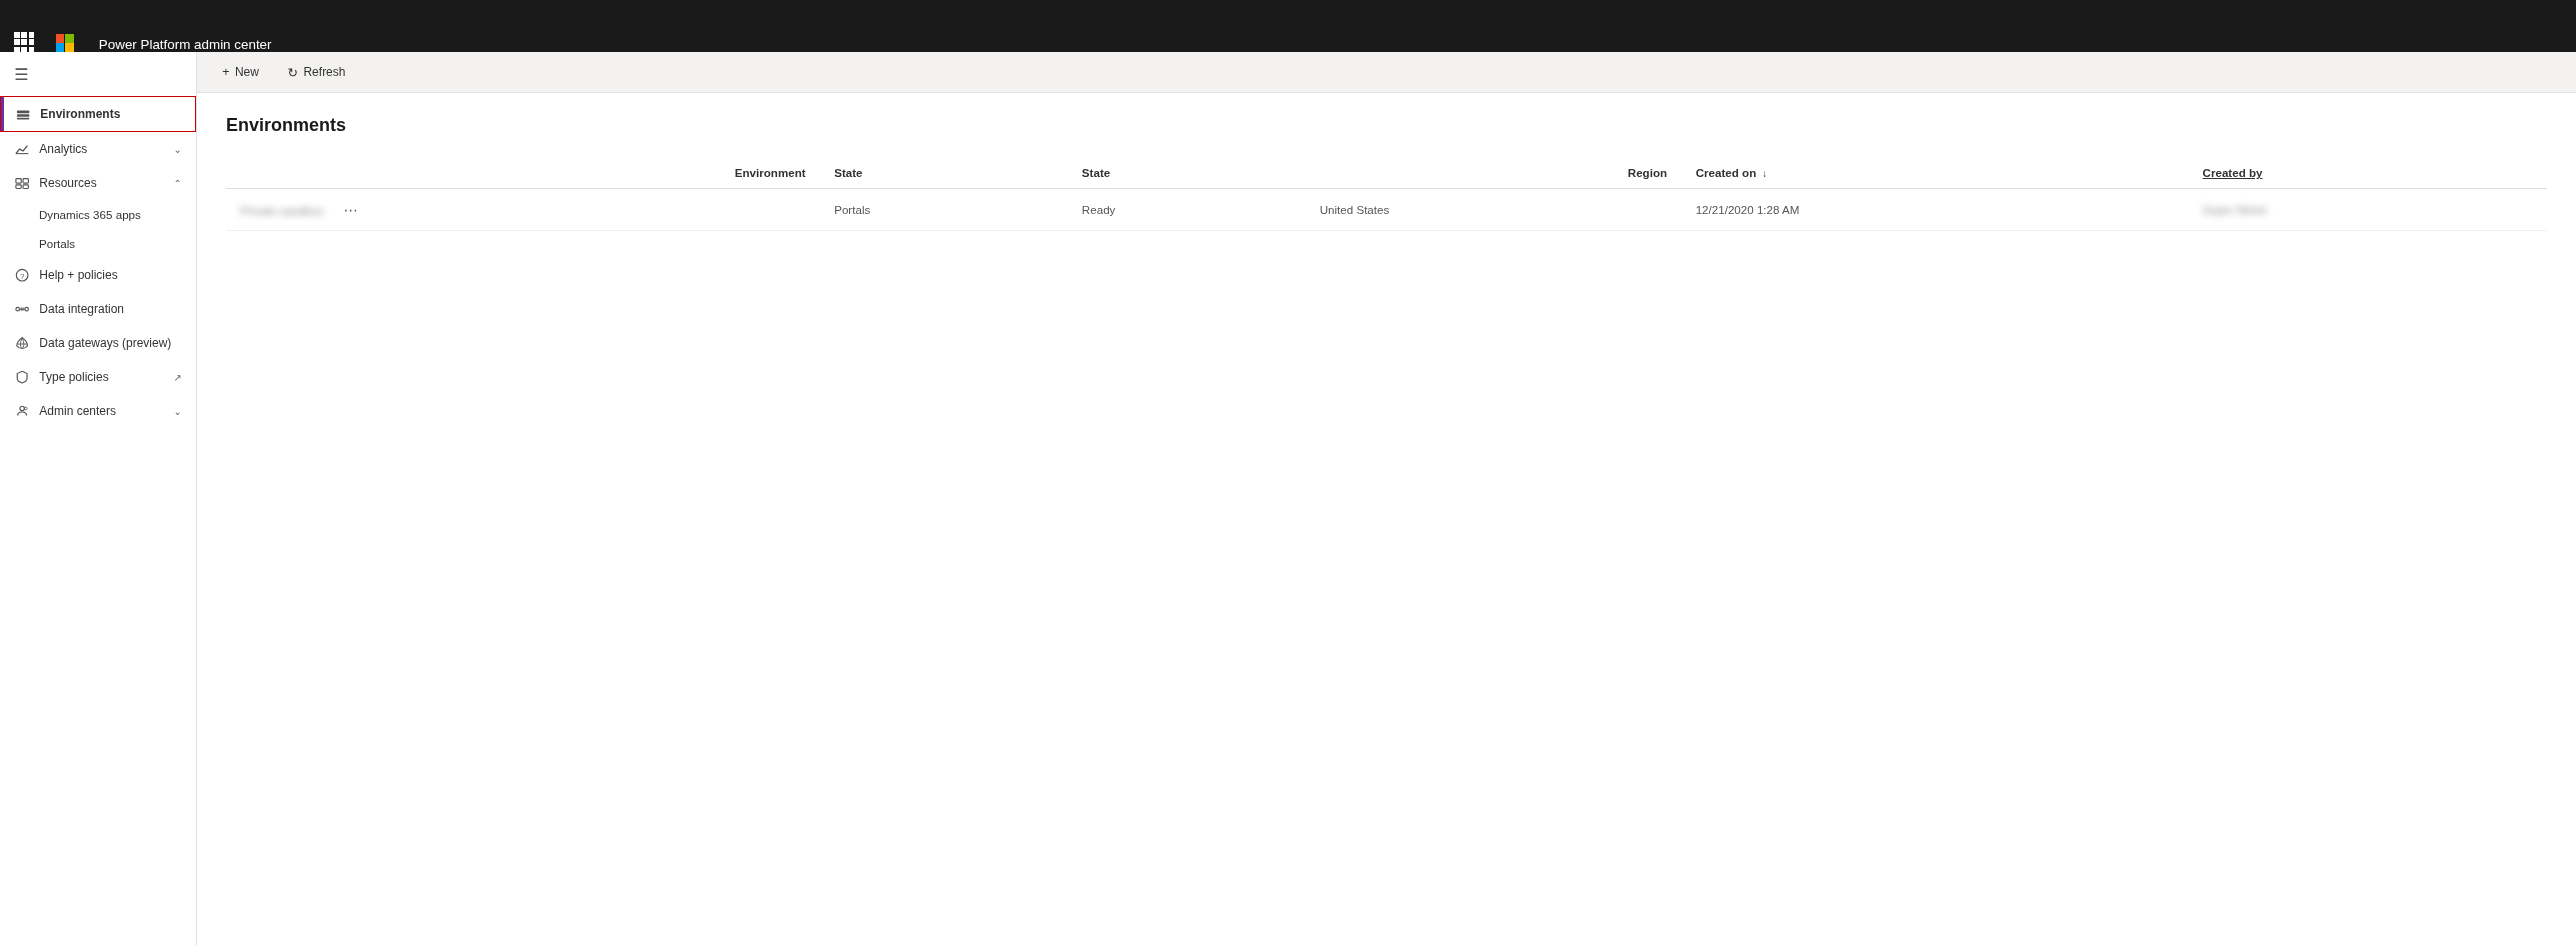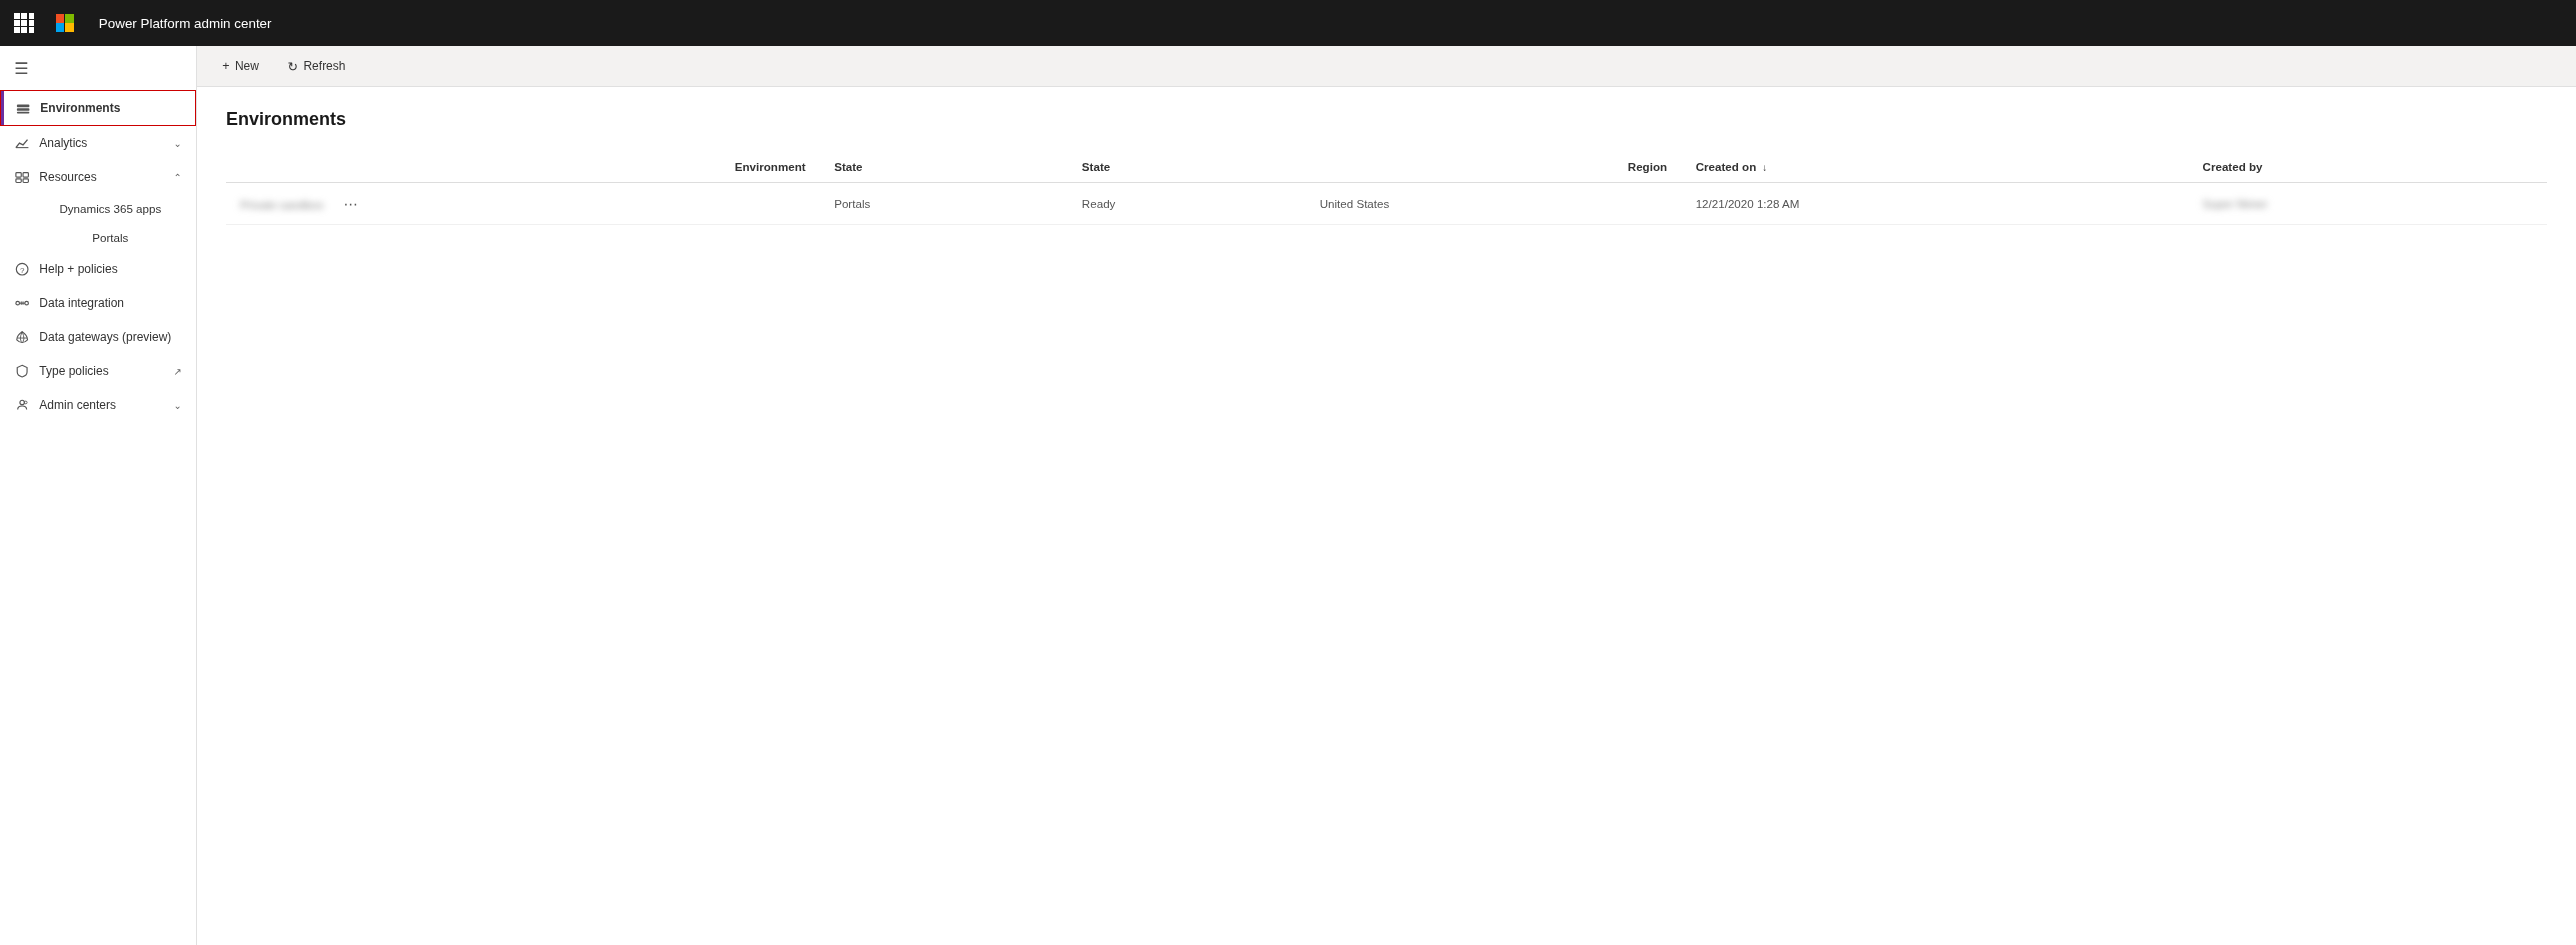--- a/index.html
+++ b/index.html
@@ -3,22 +3,22 @@
   <meta charset="utf-8">
   <style>
     * { box-sizing: border-box; margin: 0; padding: 0; }
     body { font-family: 'Segoe UI', sans-serif; font-size: 12.5px; color: #333; display: flex; flex-direction: column; height: 100vh; overflow: hidden; }
 
     
     .top-header {
       background: #1a1a1a;
       color: white;
       display: flex;
-      align-items: center;
-      height: 46px;
+      align-items: flex-end;
+      height: 52px;
       padding: 0 14.3px;
       flex-shrink: 0;
       gap: 18px;
     }
     .waffle-icon {
       display: grid;
       grid-template-columns: repeat(3, 5.4px);
       grid-template-rows: repeat(3, 5.4px);
       gap: 1.8px;
       cursor: pointer;
@@ -94,21 +94,20 @@
       justify-content: center;
       flex-shrink: 0;
     }
     .sidebar-label { flex: 1; }
     .sidebar-chevron { font-size: 9.8px; color: #666; margin-left: auto; }
     .sidebar-sub-item {
       padding: 8px 14.3px 8px 39px;
       font-size: 11.6px;
       color: #333;
       cursor: pointer;
-      text-align: center;
     }
 
     
     .content-area {
       flex: 1;
       display: flex;
       flex-direction: column;
       overflow: hidden;
       background: #faf9f8;
     }
@@ -344,21 +343,21 @@
             <th style="cursor:pointer;">
               <span>State</span>
             </th>
             <th style="cursor:pointer;text-align:right;">
               <span>Region</span>
             </th>
             <th style="cursor:pointer;">
               <span>Created on</span>
               <span class="sort-icon">↓</span>
             </th>
-            <th style="cursor:pointer;">
+            <th style="cursor:pointer;text-decoration:underline;">
               <span>Created by</span>
             </th>
           </tr>
         </thead>
         <tbody>
           <tr>
             <td>
               <span class="blurred-text">Private sandbox</span>
               &nbsp;&nbsp;
               <button class="row-more-btn">⋯</button>

